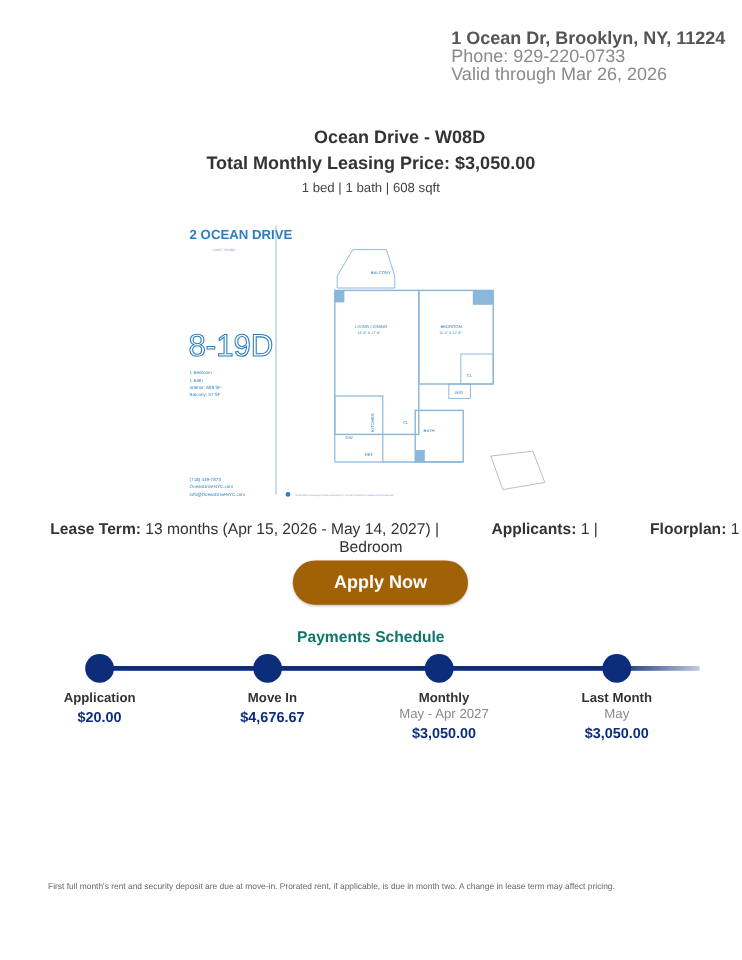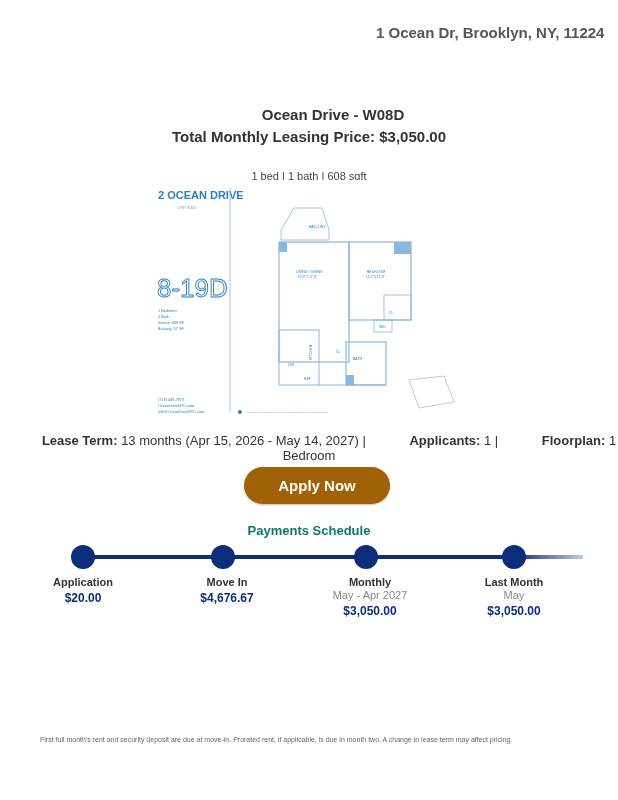--- a/index.html
+++ b/index.html
@@ -5,21 +5,21 @@
   * { box-sizing: border-box; margin: 0; padding: 0; }
   html, body { width: 618px; height: 800px; background: #ffffff; overflow: hidden; }
   body { font-family: "Liberation Sans", "DejaVu Sans", sans-serif; color: #2b2b2b; position: relative; }
 
   .header-info { position: absolute; left: 376px; top: 25px; font-size: 15px; line-height: 15px; color: #8a8a8a; }
   .header-info .addr { color: #555; font-weight: bold; }
 
   .title-block { position: absolute; left: 0; width: 618px; top: 104px; text-align: center; }
   .title-block .unit { font-size: 15px; font-weight: bold; color: #333; line-height: 21px; margin-left: 48px; }
   .title-block .price { font-size: 15px; font-weight: bold; color: #333; line-height: 21px; margin-top: 1px; }
-  .title-block .specs { font-size: 11px; color: #444; margin-top: 23px; }
+  .title-block .specs { font-size: 11px; color: #444; margin-top: 4px; }
 
   .floorplan { position: absolute; left: 144px; top: 180px; width: 328px; height: 240px; background: #fff; }
 
   .lease-line { position: absolute; left: 0; width: 618px; top: 433px; text-align: center; font-size: 13px; color: #333; }
   .lease-line b { color: #333; padding-left: 40px; }
 
   .apply-btn { position: absolute; left: 244px; top: 467px; width: 146px; height: 37px; border-radius: 19px;
     background: #a16207; color: #fff; font-size: 15px; font-weight: bold; display: flex; align-items: center;
     justify-content: center; border: none; cursor: pointer; box-shadow: 0 1px 2px rgba(0,0,0,0.25); }
 
@@ -35,20 +35,22 @@
   .step .sub { font-size: 11px; color: #888; line-height: 13px; }
   .step .amount { font-size: 12px; font-weight: bold; color: #0b2d7a; line-height: 16px; margin-top: 1px; }
 
   .footnote { position: absolute; left: 40px; top: 736px; font-size: 7px; color: #666; }
 </style>
 </head>
 <body>
 
 <div class="header-info">
   <div class="addr">1 Ocean Dr, Brooklyn, NY, 11224</div>
+  <div>Phone: 929-220-0733</div>
+  <div>Valid through Mar 26, 2026</div>
 </div>
 
 <div class="title-block">
   <div class="unit">Ocean Drive - W08D</div>
   <div class="price">Total Monthly Leasing Price: $3,050.00</div>
   <div class="specs">1 bed | 1 bath | 608 sqft</div>
 </div>
 
 <div class="floorplan">
   <svg width="328" height="240" viewBox="0 0 328 240" xmlns="http://www.w3.org/2000/svg" font-family="Liberation Sans, sans-serif">

